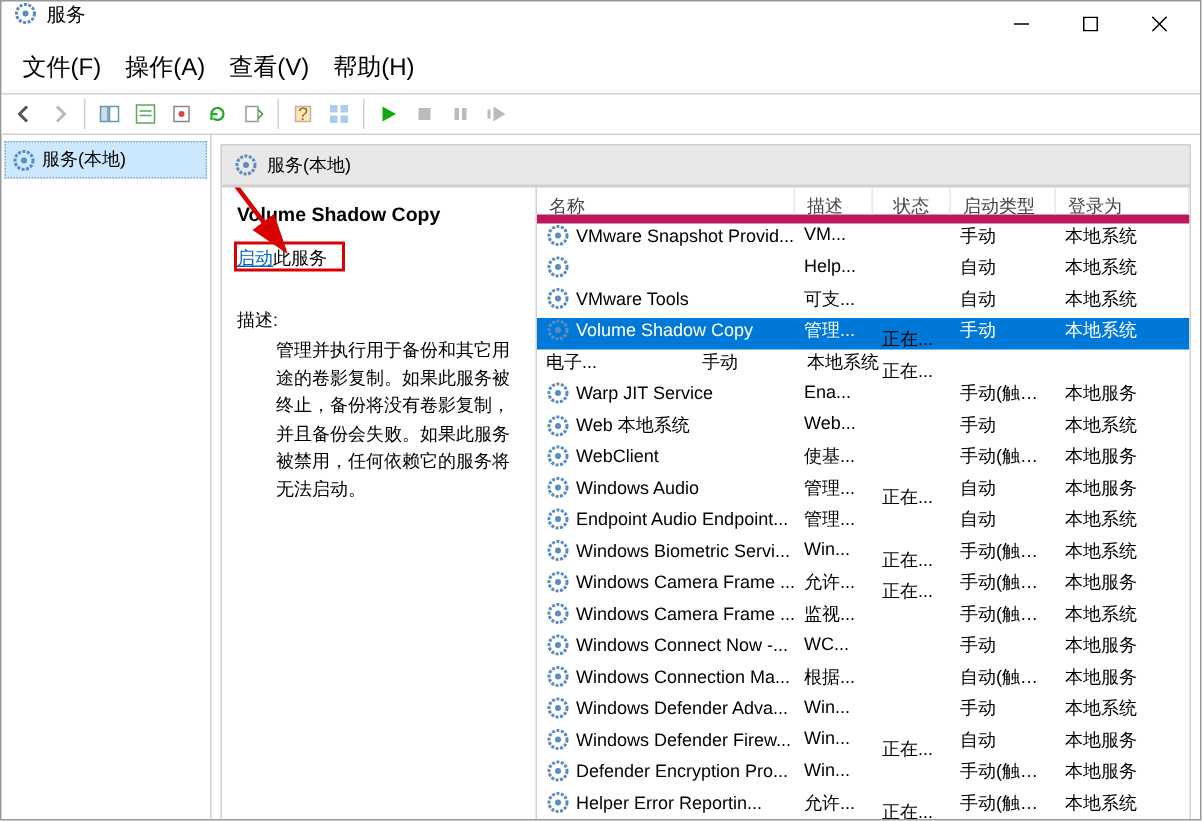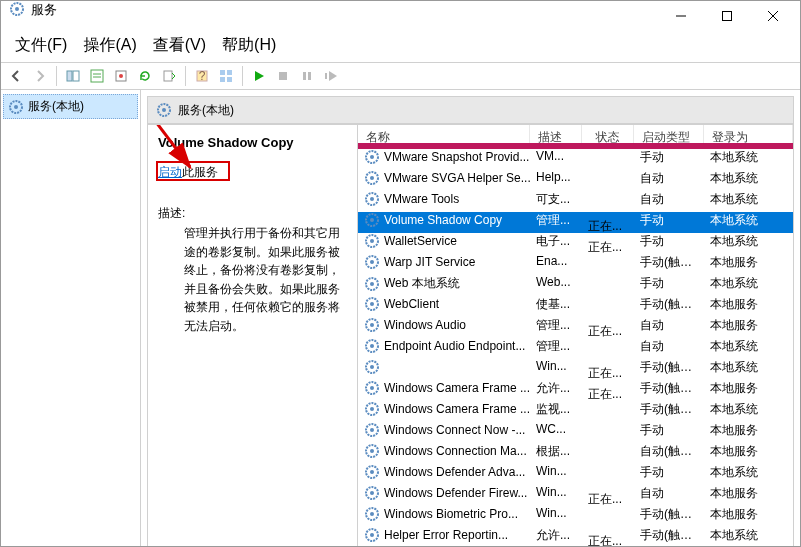--- a/index.html
+++ b/index.html
@@ -243,21 +243,20 @@
               <div class="cell status"></div>
               <div class="cell starttype">手动</div>
               <div class="cell logon">本地系统</div>
             </div>
             <div class="row">
               <div class="cell name">
                 <span class="svcicon"><svg viewBox="0 0 16 16">
                     <circle cx="8" cy="8" r="6" fill="none" stroke="#5b8cc0" stroke-width="2" stroke-dasharray="2 1"></circle>
                     <circle cx="8" cy="8" r="2" fill="#5b8cc0"></circle>
                   </svg></span>
-                <span>VMware SVGA Helper Se...</span>
               </div>
               <div class="cell desc">Help...</div>
               <div class="cell status">正在...</div>
               <div class="cell starttype">自动</div>
               <div class="cell logon">本地系统</div>
             </div>
             <div class="row">
               <div class="cell name">
                 <span class="svcicon"><svg viewBox="0 0 16 16">
                     <circle cx="8" cy="8" r="6" fill="none" stroke="#5b8cc0" stroke-width="2" stroke-dasharray="2 1"></circle>
@@ -277,27 +276,20 @@
                     <circle cx="8" cy="8" r="2" fill="#5b8cc0"></circle>
                   </svg></span>
                 <span>Volume Shadow Copy</span>
               </div>
               <div class="cell desc">管理...</div>
               <div class="cell status"></div>
               <div class="cell starttype">手动</div>
               <div class="cell logon">本地系统</div>
             </div>
             <div class="row">
-              <div class="cell name">
-                <span class="svcicon"><svg viewBox="0 0 16 16">
-                    <circle cx="8" cy="8" r="6" fill="none" stroke="#5b8cc0" stroke-width="2" stroke-dasharray="2 1"></circle>
-                    <circle cx="8" cy="8" r="2" fill="#5b8cc0"></circle>
-                  </svg></span>
-                <span>WalletService</span>
-              </div>
               <div class="cell desc">电子...</div>
               <div class="cell status"></div>
               <div class="cell starttype">手动</div>
               <div class="cell logon">本地系统</div>
             </div>
             <div class="row">
               <div class="cell name">
                 <span class="svcicon"><svg viewBox="0 0 16 16">
                     <circle cx="8" cy="8" r="6" fill="none" stroke="#5b8cc0" stroke-width="2" stroke-dasharray="2 1"></circle>
                     <circle cx="8" cy="8" r="2" fill="#5b8cc0"></circle>
@@ -360,20 +352,21 @@
               <div class="cell status">正在...</div>
               <div class="cell starttype">自动</div>
               <div class="cell logon">本地系统</div>
             </div>
             <div class="row">
               <div class="cell name">
                 <span class="svcicon"><svg viewBox="0 0 16 16">
                     <circle cx="8" cy="8" r="6" fill="none" stroke="#5b8cc0" stroke-width="2" stroke-dasharray="2 1"></circle>
                     <circle cx="8" cy="8" r="2" fill="#5b8cc0"></circle>
                   </svg></span>
+                <span>Windows Biometric Servi...</span>
               </div>
               <div class="cell desc">Win...</div>
               <div class="cell status"></div>
               <div class="cell starttype">手动(触发...</div>
               <div class="cell logon">本地系统</div>
             </div>
             <div class="row">
               <div class="cell name">
                 <span class="svcicon"><svg viewBox="0 0 16 16">
                     <circle cx="8" cy="8" r="6" fill="none" stroke="#5b8cc0" stroke-width="2" stroke-dasharray="2 1"></circle>
@@ -450,21 +443,21 @@
               <div class="cell status">正在...</div>
               <div class="cell starttype">自动</div>
               <div class="cell logon">本地服务</div>
             </div>
             <div class="row">
               <div class="cell name">
                 <span class="svcicon"><svg viewBox="0 0 16 16">
                     <circle cx="8" cy="8" r="6" fill="none" stroke="#5b8cc0" stroke-width="2" stroke-dasharray="2 1"></circle>
                     <circle cx="8" cy="8" r="2" fill="#5b8cc0"></circle>
                   </svg></span>
-                <span>Windows Biometric Pro...</span>
+                <span>Defender Encryption Pro...</span>
               </div>
               <div class="cell desc">Win...</div>
               <div class="cell status"></div>
               <div class="cell starttype">手动(触发...</div>
               <div class="cell logon">本地服务</div>
             </div>
             <div class="row">
               <div class="cell name">
                 <span class="svcicon"><svg viewBox="0 0 16 16">
                     <circle cx="8" cy="8" r="6" fill="none" stroke="#5b8cc0" stroke-width="2" stroke-dasharray="2 1"></circle>

